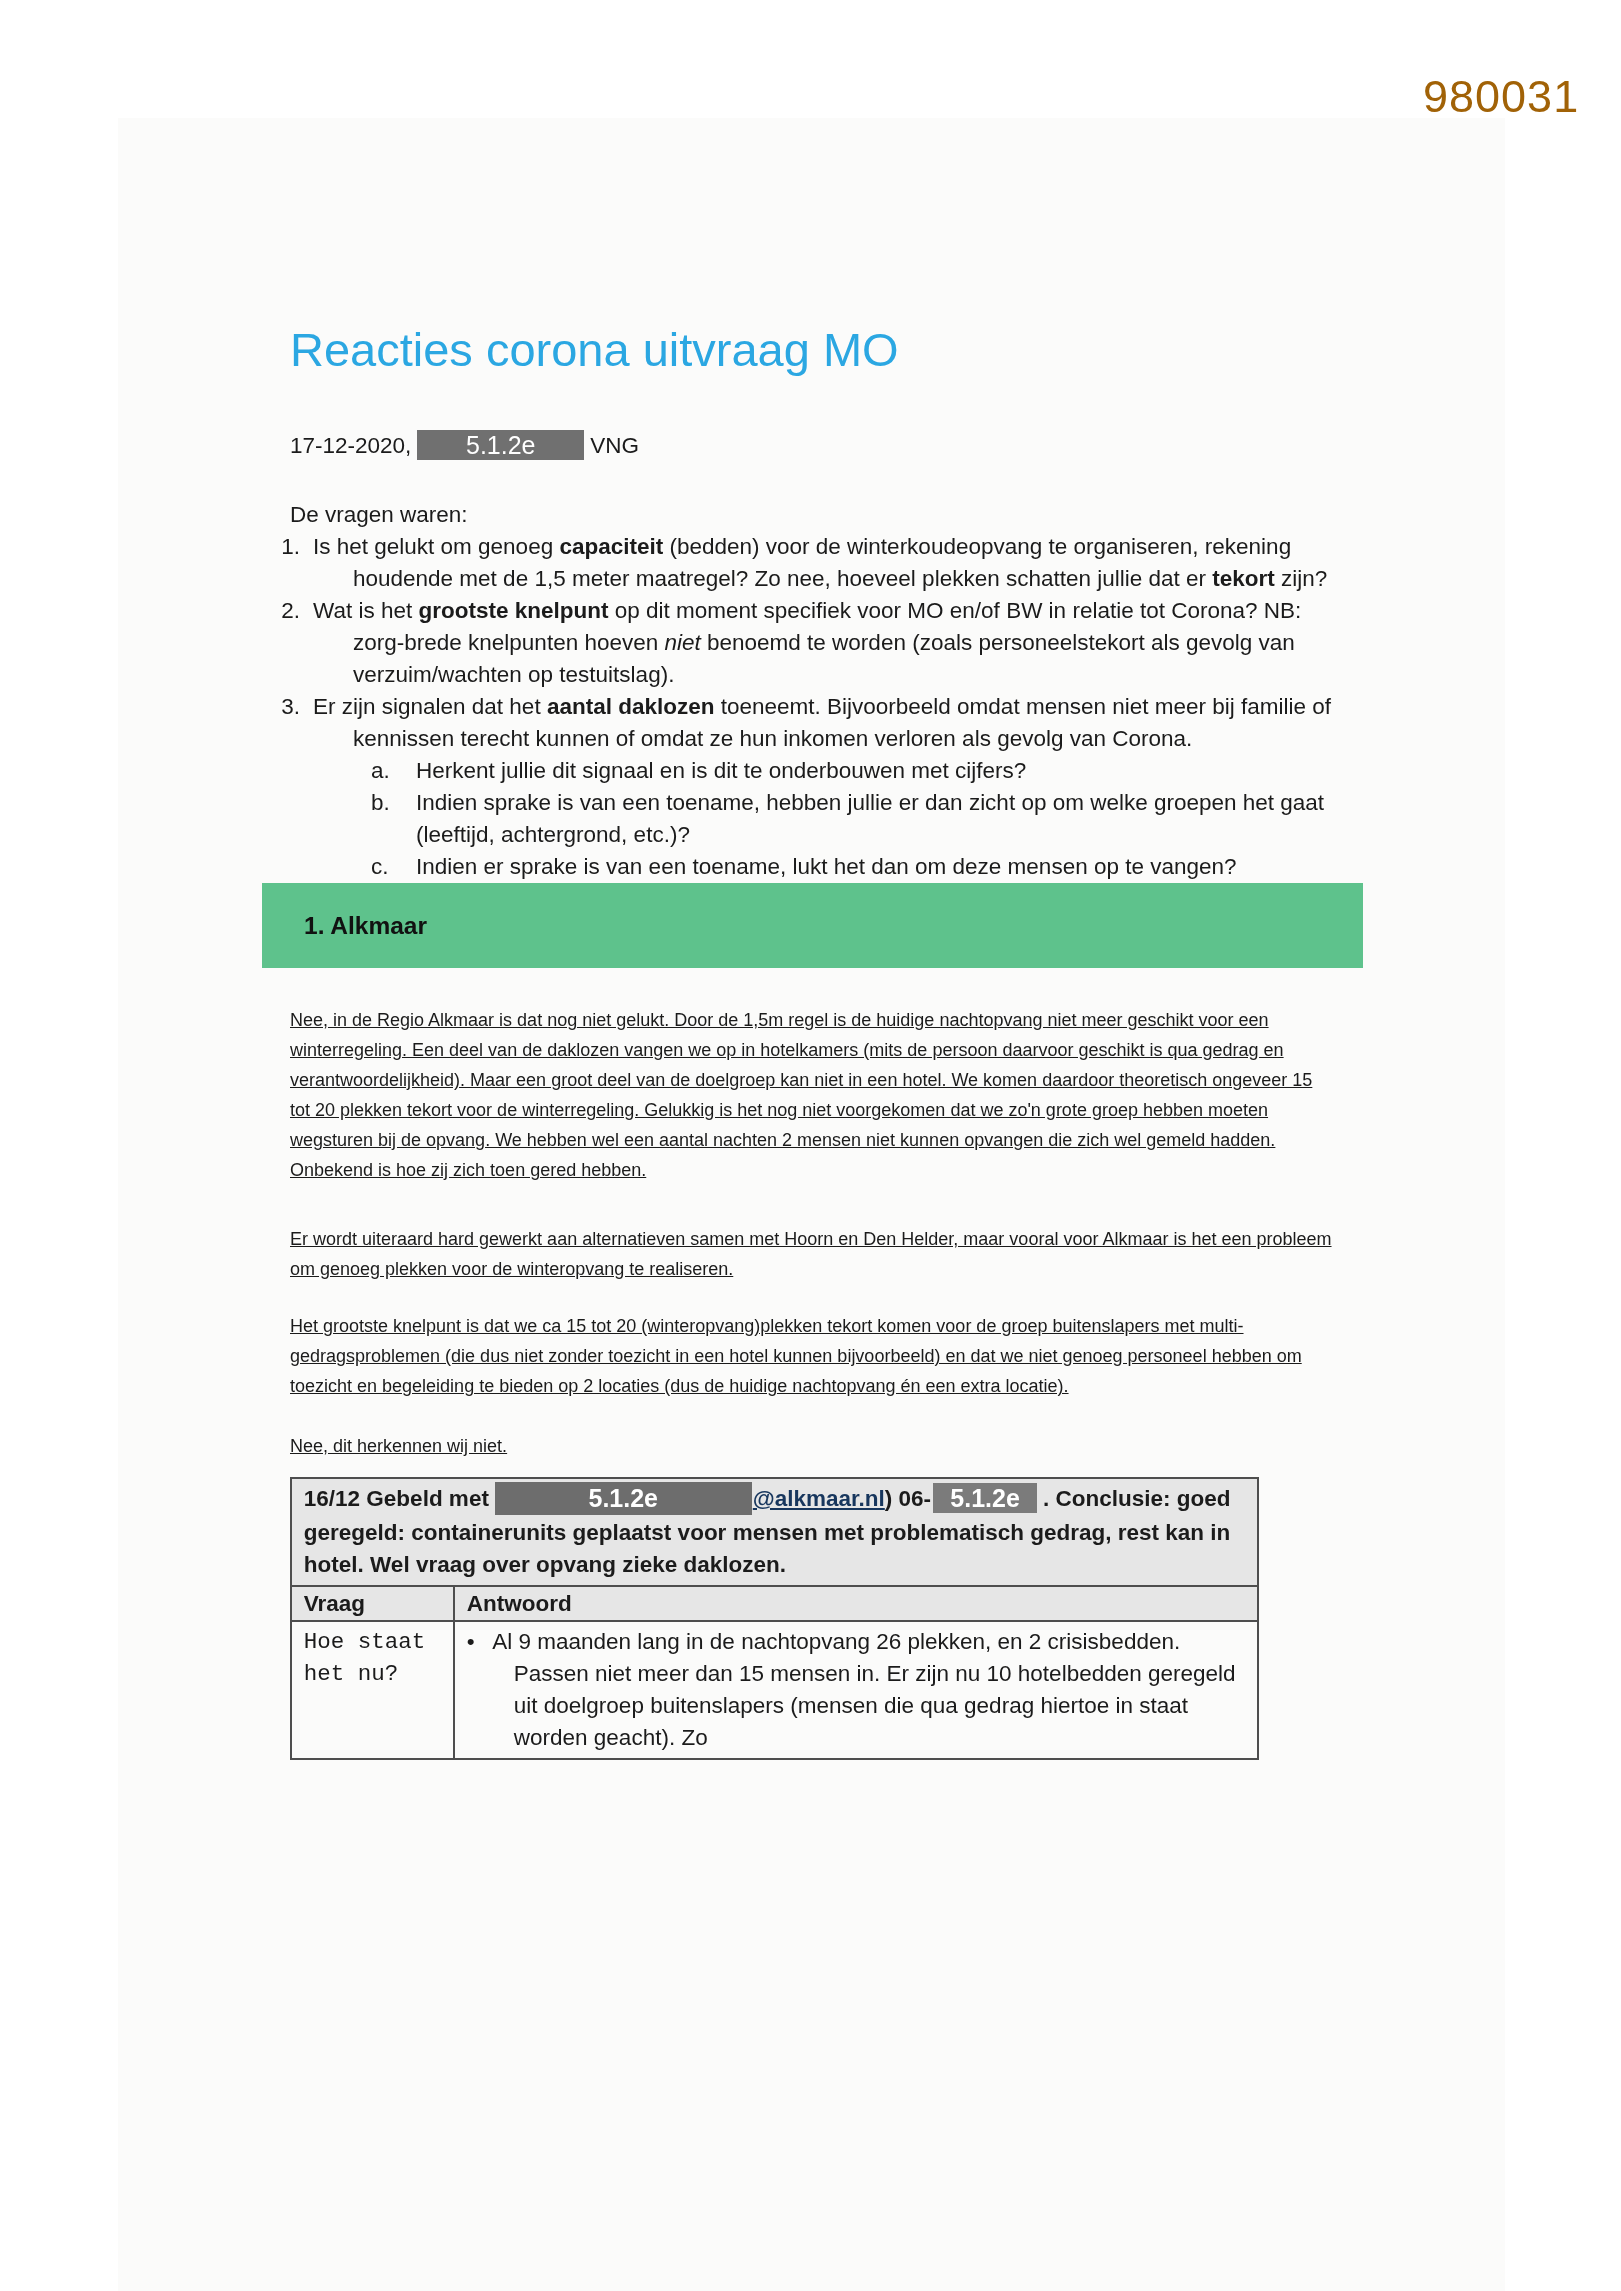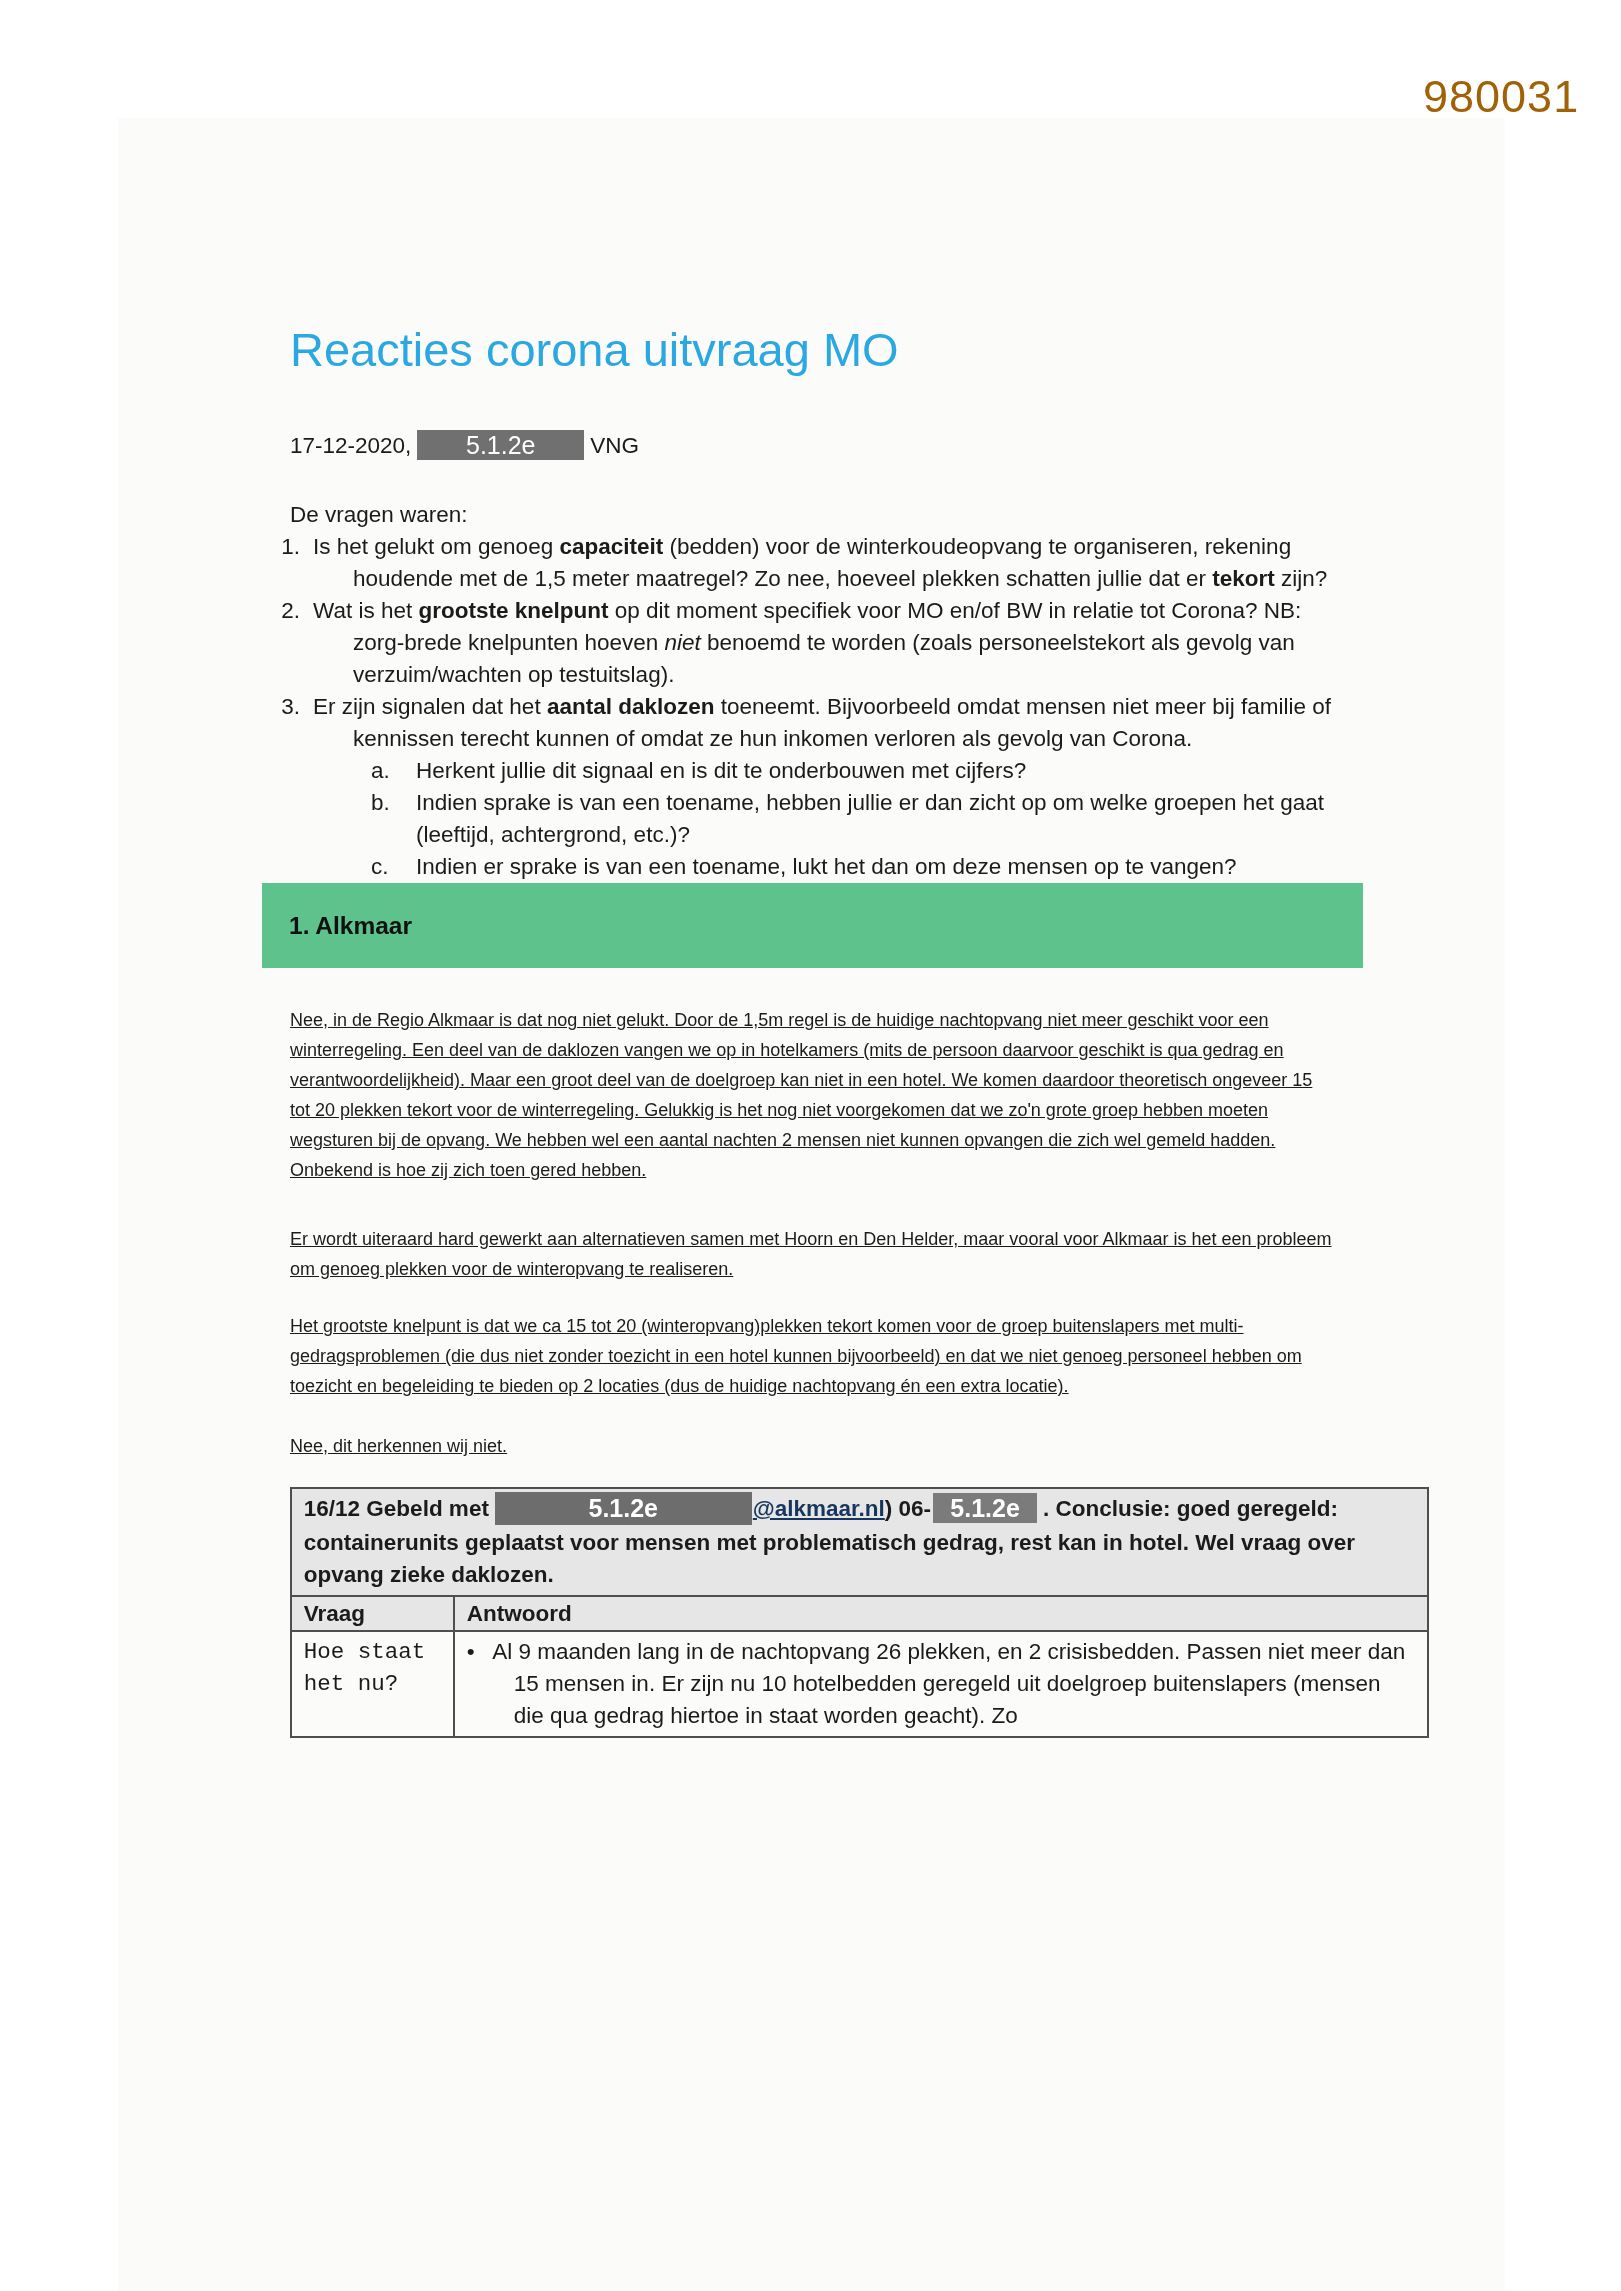--- a/index.html
+++ b/index.html
@@ -40,32 +40,32 @@
   .q .num { position:absolute; left:-8.8px; top:0; text-indent:0; }
   .sub { position:relative; padding-left:126px; font-size:22.5px; line-height:32px; }
   .sub .letter { position:absolute; left:81px; top:0; }
 
   .b { font-weight:bold; }
   .i { font-style:italic; }
   .link { color:#17365d; text-decoration:underline; }
 
   .section-bar {
     margin-left:-28px; width:1101px; height:85px; background:#5ec28c;
-    display:flex; align-items:center; padding-left:27px;
+    display:flex; align-items:center; padding-left:42px;
   }
   .section-bar .label { font-size:24.5px; font-weight:bold; color:#111; }
 
   .para { font-size:18px; line-height:30px;text-decoration:underline; }
   .p1 { margin-top:37px; }
   .p2 { margin-top:39px; }
   .p3 { margin-top:27.4px; }
   .p4 { margin-top:30px; }
 
   table.response {
-    margin-top:26px; width:1139px; border-collapse:collapse;
+    margin-top:16px; width:969px; border-collapse:collapse;
     table-layout:fixed;
   }
   table.response col.c1 { width:163px; }
   table.response th, table.response td {
     border:2px solid #4e4e4e; font-size:22.5px; text-align:left;
     vertical-align:top; padding:3.9px 11.8px;
   }
   .note-cell { background:#e6e6e6; font-weight:bold; line-height:32px; }
   .col-head  { background:#e6e6e6; font-weight:bold; line-height:25.5px; padding-top:2px; padding-bottom:2px; }
   .q-cell    { line-height:32px; padding-top:7.8px;font-family:Liberation Mono, monospace; }

